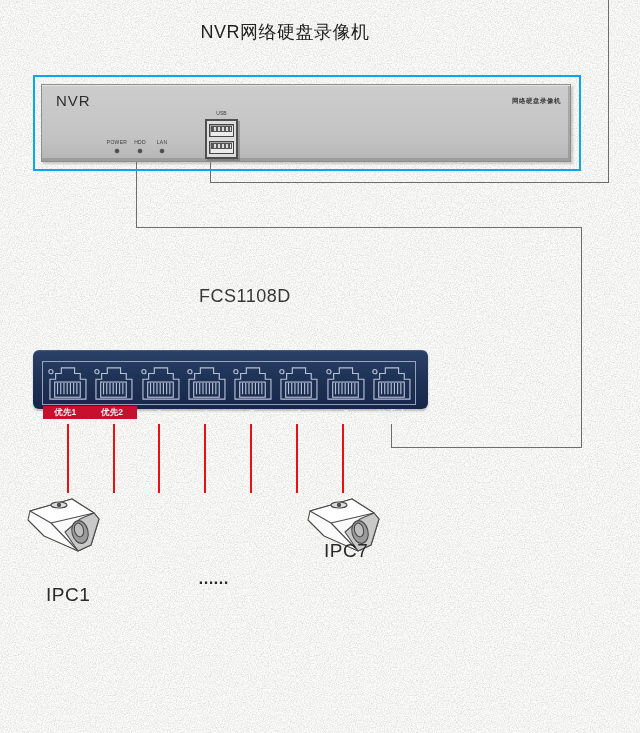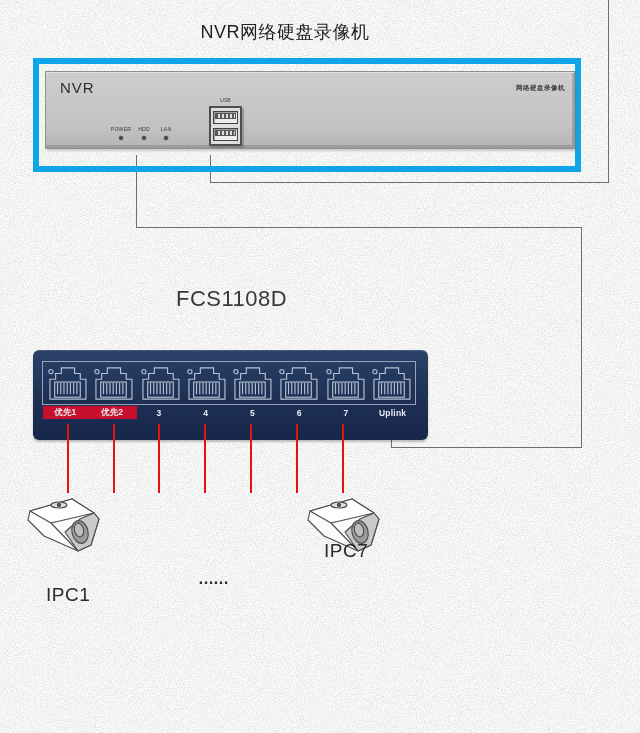--- a/index.html
+++ b/index.html
@@ -13,22 +13,22 @@
   
   #noise-layer{position:absolute;inset:0;z-index:0;pointer-events:none;}
   .content{position:absolute;inset:0;z-index:1;}
   
   .diagram-title{
     left:35px;top:20px;width:500px;text-align:center;
     font-size:18px;letter-spacing:.5px;color:#1f1f1f;
   }
   
   .nvr-box{
-    left:33px;top:58px;width:548px;height:114px;
-    border:6px solid #0ea5e9;box-sizing:border-box;background:transparent;
+    left:33px;top:75px;width:548px;height:96px;
+    border:2px solid #0ea5e9;box-sizing:border-box;background:transparent;
   }
   .nvr-panel{
     left:6px;top:7px;width:530px;height:78px;box-sizing:border-box;
     background:linear-gradient(180deg,#cdcdcd,#c3c3c3 70%,#b5b5b5);
     border:1px solid #8f8f8f;
     box-shadow:inset 0 1px 0 #e2e2e2, inset -2px -3px 0 rgba(110,110,110,.35), 2px 2px 2px rgba(120,120,120,.35);
   }
   .nvr-name{left:14px;top:7px;font-size:15px;font-weight:500;color:#2d2d2d;letter-spacing:1px;}
   .nvr-model{right:9px;top:12px;font-size:6.5px;font-weight:bold;color:#3a3a3a;letter-spacing:.5px;}
   .led-item{top:54px;width:40px;text-align:center;transform:translateX(-50%);}
@@ -46,24 +46,24 @@
     box-shadow:inset 1px 1px 0 rgba(90,90,90,.5);
   }
   .usb-bar{
     margin:1px auto 0;width:19px;height:4px;
     background:repeating-linear-gradient(90deg,#5a5a5a 0 2px,#dcdcdc 2px 4px);
     border:1px solid #555;
   }
   
   .gline{background:var(--line-gray,#6e6e6e);}
   
-  .fcs-label{left:176px;top:286px;font-size:22px;color:#383838;letter-spacing:.5px;}
+  .fcs-label{left:199px;top:286px;font-size:18px;color:#383838;letter-spacing:.5px;}
   
   .switch-body{
-    left:33px;top:350px;width:395px;height:90px;border-radius:6px;
+    left:33px;top:350px;width:395px;height:59px;border-radius:6px;
     background:linear-gradient(180deg,#2c4169 0%,var(--switch-body,#1f3357) 45%,#16264a 100%);
     box-shadow:inset 0 1px 1px rgba(255,255,255,.15), 0 2px 2px rgba(60,60,80,.3);
   }
   .port-strip{
     left:9px;top:11px;width:374px;height:44px;box-sizing:border-box;
     border:1px solid rgba(190,200,220,.75);
     display:flex;justify-content:space-around;align-items:center;padding:0 1px;
   }
   .port{width:40px;height:36px;}
   .port svg{width:40px;height:36px;display:block;}

